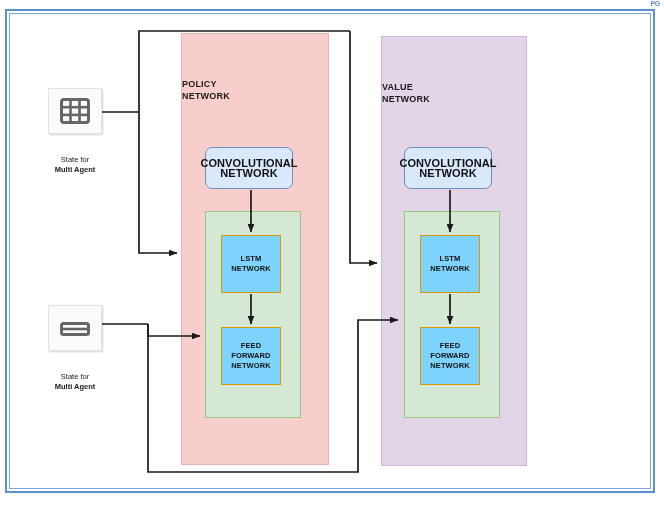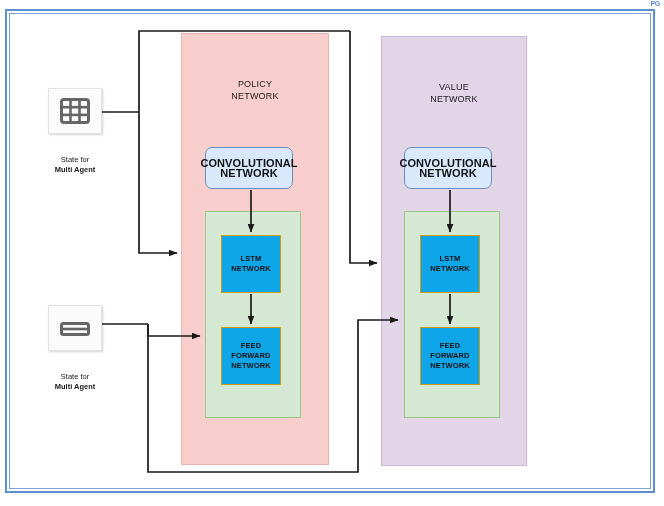--- a/index.html
+++ b/index.html
@@ -73,23 +73,23 @@
     width: 146px;
     height: 430px;
     background: #e1d5e7;
     border: 1px solid #cdb6d6;
   }
   .panel-title {
     position: absolute;
     left: 0;
     right: 0;
     top: 44px;
-    text-align: center;
+    text-align: left;
     font-size: 9px;
-    font-weight: normal;
+    font-weight: bold;
     color: #1a1a1a;
     line-height: 12px;
     letter-spacing: 0.2px;
   }
 
   
   .green-block {
     position: absolute;
     box-sizing: border-box;
     background: #d5e8d4;
@@ -135,21 +135,21 @@
     left: 404px;
     top: 147px;
     width: 88px;
     height: 42px;
   }
 
   
   .orange-box {
     position: absolute;
     box-sizing: border-box;
-    background: #0ea5e9;
+    background: #7dd3fc;
     border: 1px solid #d79b00;
     display: flex;
     align-items: center;
     justify-content: center;
     text-align: center;
     font-size: 7.5px;
     font-weight: bold;
     color: #111111;
     line-height: 10px;
     letter-spacing: 0.1px;

